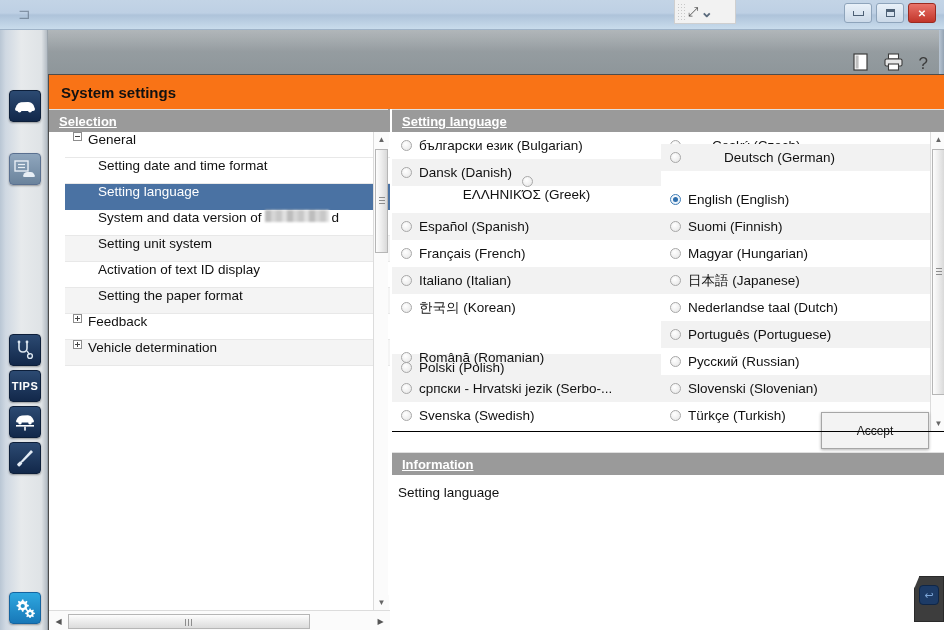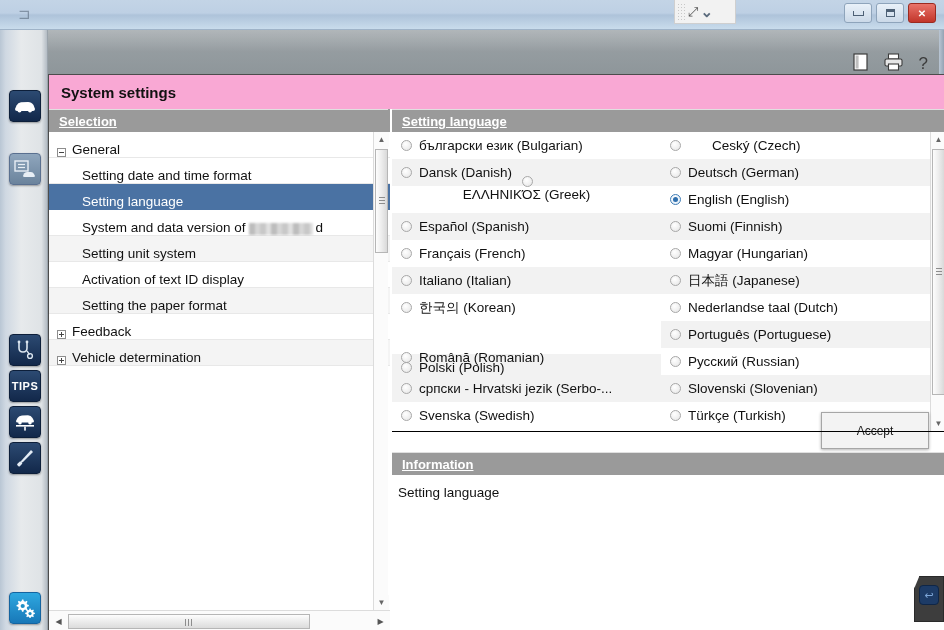--- a/index.html
+++ b/index.html
@@ -79,44 +79,44 @@
   .topicons {
     position: absolute; left: 48px; top: 52px; width: 896px; height: 22px;
     display: flex; justify-content: flex-end; align-items: center; gap: 16px;
     padding-right: 16px;
   }
   .topicons .ti { color:#3c3c3c; font-size:15px; line-height:1; cursor:default; }
 
   .card-title {
     position:absolute; left:0; top:0; width:100%; height:34px;
     display:flex; align-items:center; padding-left:12px;
-    font-size:15px; font-weight:bold; color:#111; background:#f9a8d4;
+    font-size:15px; font-weight:bold; color:#111; background:#f97316;
   }
 
   .panes { position:absolute; left:0; top:34px; width:896px; height:522px; }
 
   
   .sec-head {
     height:23px; background:#9a9a9a;
     color:#fff; font-size:13px; font-weight:bold;
     display:flex; align-items:center; padding-left:10px;
     border-top:1px solid #e0e0e0;
     text-decoration:underline;
   }
 
   
   .tree-pane {
     position:absolute; left:0; top:0; width:341px; height:522px;
     border-right:2px solid #9a9a9a; background:#fff;
   }
   .tree-body { position:absolute; left:0; top:23px; width:341px; height:478px; overflow:hidden; background:#fff;}
   .tree-row {
-    height:26px; display:flex; align-items:flex-end;
+    height:26px; display:flex; align-items:flex-start;
     font-size:13.5px; color:#111; border-bottom:1px solid #e8e8e8;
-    padding-right:4px; white-space:nowrap; position:relative;
+    padding-right:4px; white-space:nowrap; position:relative;margin-left:16px;
   }
   .tree-row.alt { background:#f4f4f4; }
   .tree-row.sel { background:#4a72a3; color:#fff; border-bottom-color:#4a72a3; }
   .tw {
     width:9px; height:9px; border:1px solid #8d8d8d; background:#fff;
     margin-left:8px; margin-right:6px; position:relative; flex:none;
   }
   .tw::before { content:""; position:absolute; left:1px; top:3px; width:5px; height:1px; background:#444; }
   .tw.plus::after { content:""; position:absolute; left:3px; top:1px; width:1px; height:5px; background:#444; }
   .tree-row .lbl-root { margin-left:0; }
@@ -435,21 +435,21 @@
                 <span>српски - Hrvatski jezik (Serbo-...</span>
               </div>
               <div class="lang-row colL" style="top: 270px;">
                 <i class="radio"></i>
                 <span>Svenska (Swedish)</span>
               </div>
               <div class="lang-row colR" style="top: 0px; gap: 24px;">
                 <i class="radio"></i>
                 <span>Ceský (Czech)</span>
               </div>
-              <div class="lang-row colR alt" style="top: 27px;">
+              <div class="lang-row colR alt" style="top: 12px; gap: 36px;">
                 <i class="radio"></i>
                 <span>Deutsch (German)</span>
               </div>
               <div class="lang-row colR" style="top: 54px;">
                 <i class="radio on"></i>
                 <span>English (English)</span>
               </div>
               <div class="lang-row colR alt" style="top: 81px;">
                 <i class="radio"></i>
                 <span>Suomi (Finnish)</span>

